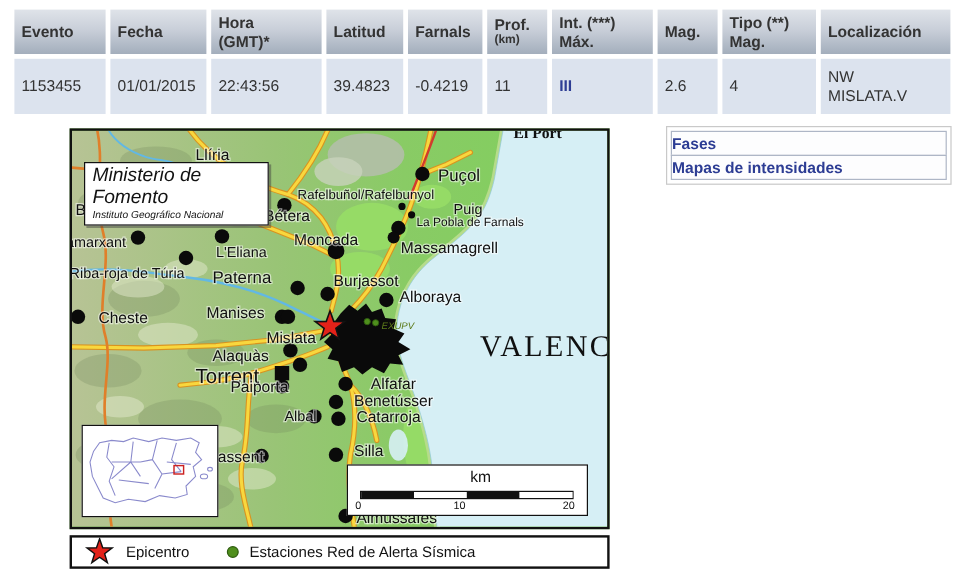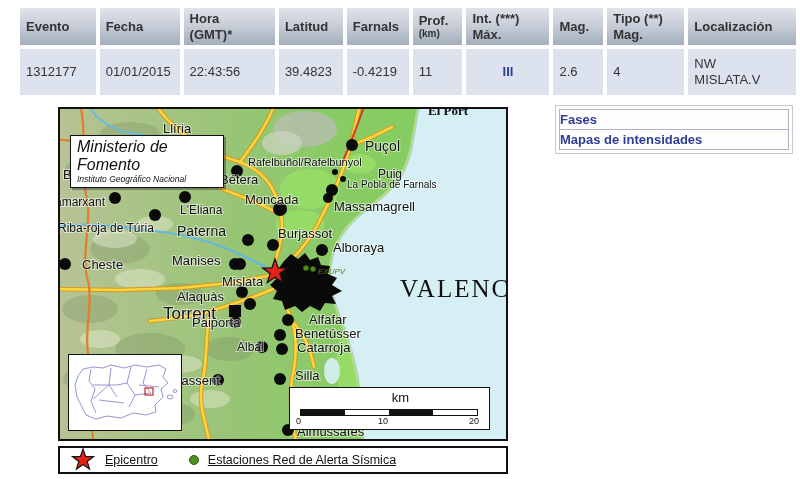--- a/index.html
+++ b/index.html
@@ -1,27 +1,27 @@
 <!DOCTYPE html>
 <html><head>
 <meta charset="utf-8">
 <style>
   html,body{margin:0;padding:0;background:#fff;}
   body{width:800px;height:479px;position:relative;overflow:hidden;
        font-family:"Liberation Sans",sans-serif;color:#333;}
 
   
-  table.ev{position:absolute;left:16px;top:4px;border-collapse:separate;border-spacing:4px;}
+  table.ev{position:absolute;left:8px;top:4px;border-collapse:separate;border-spacing:4px;}
   table.ev th{background:linear-gradient(#dfe3e9 0%,#c9cfd9 45%,#a3aebc 100%);
       color:#333;font-size:13px;font-weight:bold;text-align:left;
       padding:3px 6px;height:30px;vertical-align:middle;line-height:1.2;}
   table.ev td{background:#dce3ee;font-size:13px;padding:4px 6px;height:38px;
       vertical-align:middle;line-height:1.25;}
   table.ev .km-small{font-size:10px;font-weight:bold;}
-  table.ev td.accent{color:#2d3d94;font-weight:bold;text-align:center;}
+  table.ev td.accent{color:#2d3d94;font-weight:bold;}
 
   
   .linksbox{position:absolute;left:555px;top:105px;width:238px;background:#fff;
       border:1px solid #c9c9c9;padding:3px;box-sizing:border-box;}
   .linkrow{border:1px solid #aeb6c6;text-align:left;font-weight:bold;
       color:#2d3d94;font-size:13px;padding:2px 0;cursor:pointer;background:#fdfdfe;}
   .linkrow + .linkrow{margin-top:-1px;}
 
   
   .mapframe{position:absolute;left:58px;top:107px;width:450px;height:334px;
@@ -45,21 +45,21 @@
   .scalebar i{display:inline-block;height:5px;width:44px;}
   .scalebar i.b{background:#111;} .scalebar i.w{background:#fff;}
   .scale-ticks{position:absolute;left:0;top:28px;width:100%;height:12px;
       font-size:9px;color:#111;}
   .scale-ticks span{position:absolute;top:0;}
 
   
   .legendbox{position:absolute;left:58px;top:446px;width:450px;height:28px;
       border:2px solid #111;box-sizing:border-box;background:#fff;
       display:flex;align-items:center;padding:0 10px;gap:9px;}
-  .legendbox .ltext{font-size:12.5px;color:#111;text-decoration:underline;}
+  .legendbox .ltext{font-size:12.5px;color:#111;}
   .legend-dot{width:8px;height:8px;border-radius:50%;background:#4f8f1d;
       border:1px solid #2f5d10;display:inline-block;margin-left:22px;}
 </style>
 </head>
 <body>
 
 <table class="ev" id="ev-table">
   <colgroup id="ev-cols">
       <col style="width: 76px;">
       <col style="width: 80px;">
@@ -106,21 +106,21 @@
           <div>Mag.</div>
         </th>
         <th>
           <div>Localización</div>
         </th>
       </tr>
     </thead>
   <tbody>
       <tr id="ev-row">
         <td>
-          <div>1312177</div>
+          <div>1153455</div>
         </td>
         <td>
           <div>01/01/2015</div>
         </td>
         <td>
           <div>22:43:56</div>
         </td>
         <td>
           <div>39.4823</div>
         </td>

